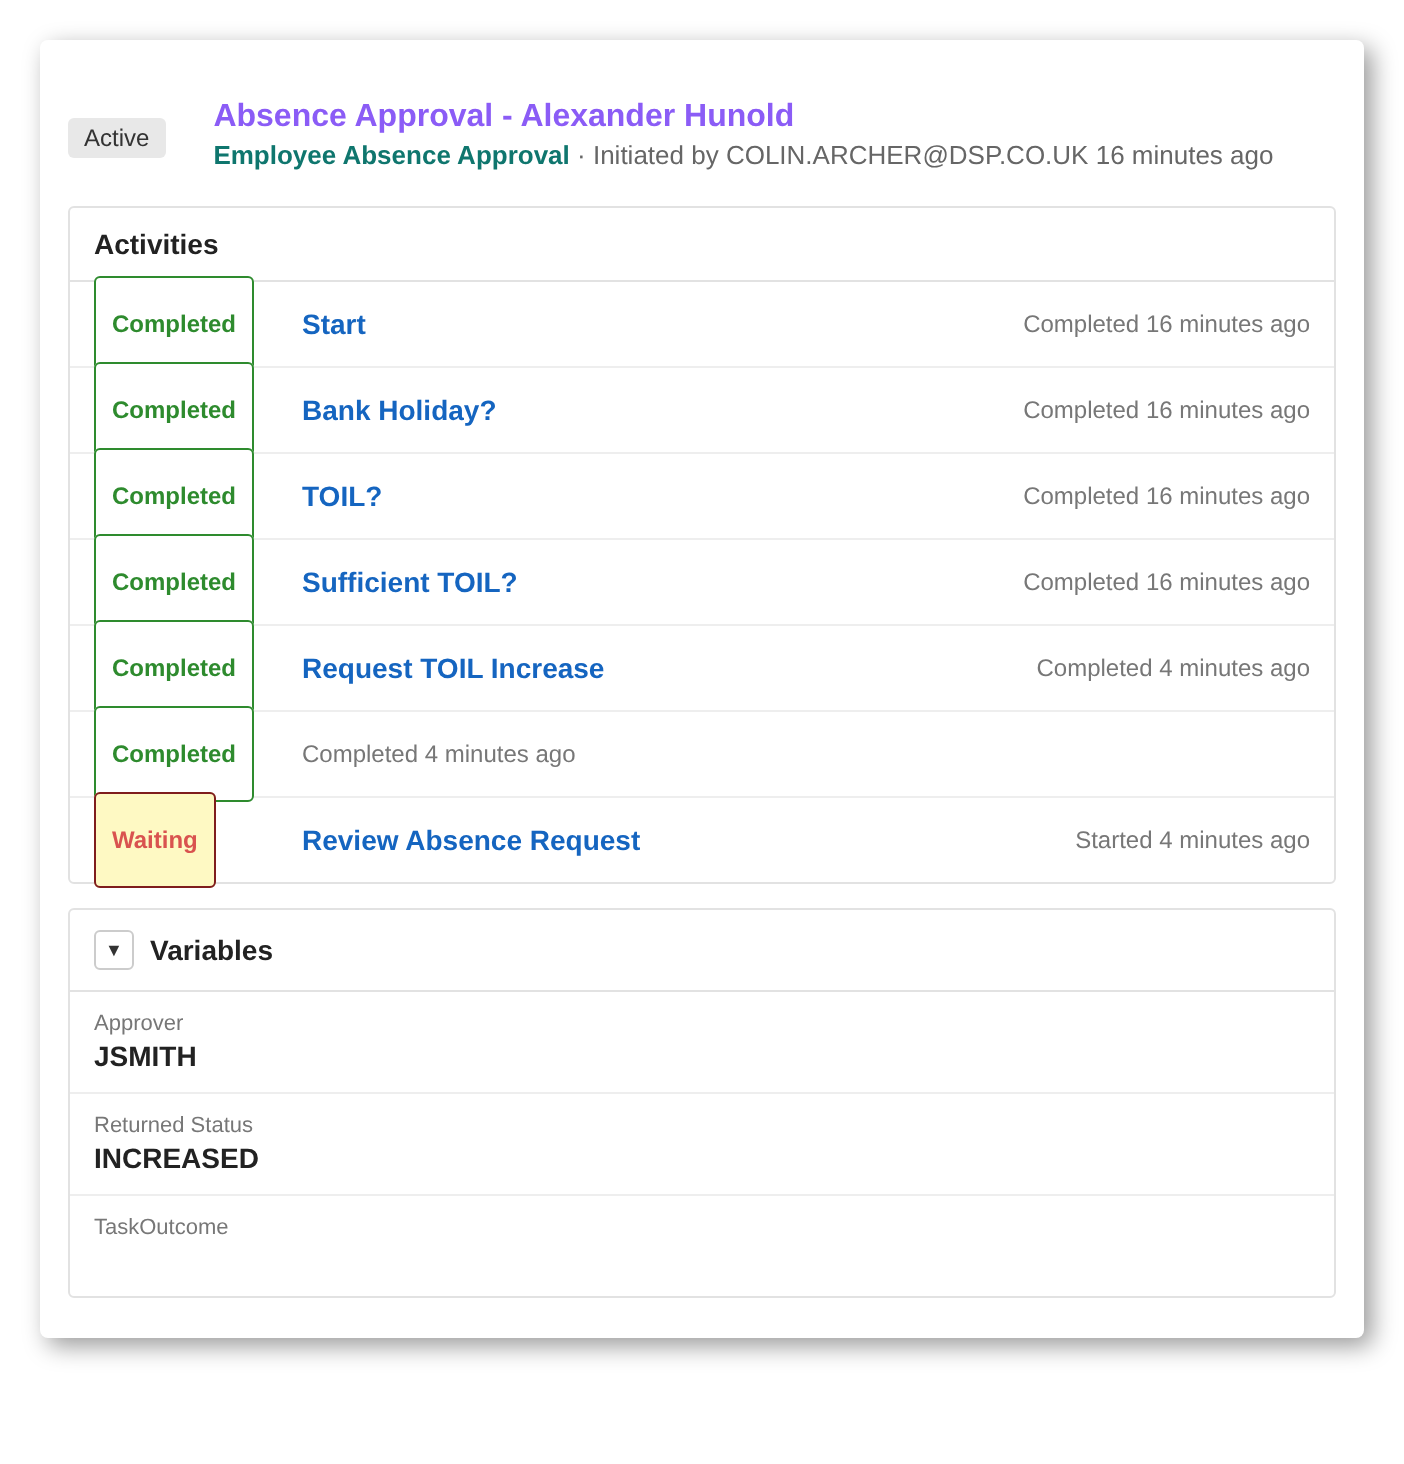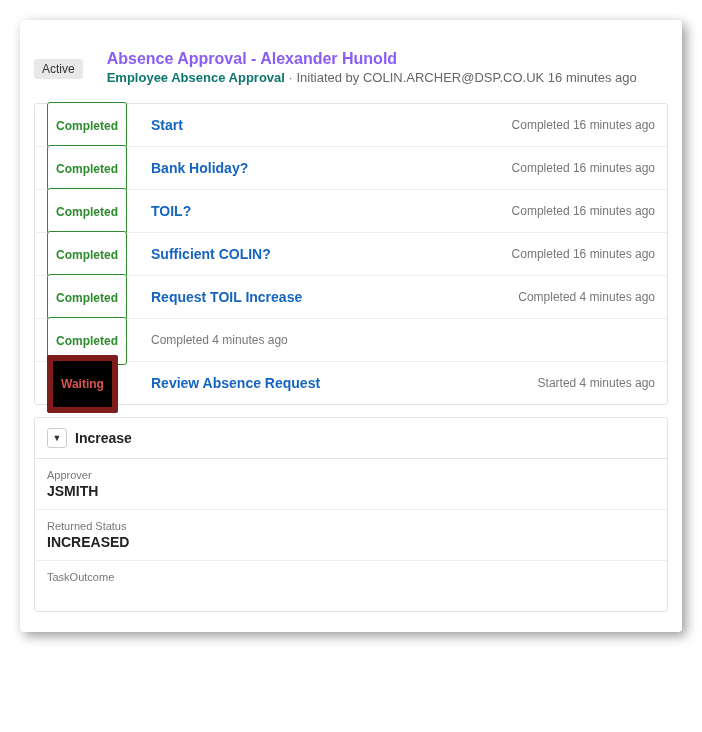--- a/index.html
+++ b/index.html
@@ -100,22 +100,22 @@
       min-width: 78px;
       text-align: center;
     }
     .activity-status.completed {
       color: #2e8b2e;
       border: 1px solid #2e8b2e;
       background: #fff;
     }
     .activity-status.waiting {
       color: #d9534f;
-      border: 6px solid #7f1d1d;
-      background: #000000;
+      border: 1px solid #7f1d1d;
+      background: #fef9c3;
       min-width: 60px;
     }
     .activity-name {
       flex: 1;
       font-size: 14px;
       font-weight: 700;
       color: #1565c0;
       cursor: pointer;
     }
     .activity-time {
@@ -152,39 +152,40 @@
     <span class="status-badge">Active</span>
     <div class="header-text">
       <div class="header-title">Absence Approval - Alexander Hunold</div>
       <div class="header-subtitle">
         <span class="workflow-name">Employee Absence Approval</span><span> · Initiated by </span><span>COLIN.ARCHER@DSP.CO.UK</span><span> 16 minutes ago</span>
       </div>
     </div>
   </div>
 
   <div class="section">
+    <div class="section-header">Activities</div>
     <div id="activities-list">
         <div class="activity-row">
           <div style="min-width: 90px;"><span class="activity-status completed">Completed</span></div>
           <a class="activity-name">Start</a>
           <span class="activity-time">Completed 16 minutes ago</span>
         </div>
         <div class="activity-row">
           <div style="min-width: 90px;"><span class="activity-status completed">Completed</span></div>
           <a class="activity-name">Bank Holiday?</a>
           <span class="activity-time">Completed 16 minutes ago</span>
         </div>
         <div class="activity-row">
           <div style="min-width: 90px;"><span class="activity-status completed">Completed</span></div>
           <a class="activity-name">TOIL?</a>
           <span class="activity-time">Completed 16 minutes ago</span>
         </div>
         <div class="activity-row">
           <div style="min-width: 90px;"><span class="activity-status completed">Completed</span></div>
-          <a class="activity-name">Sufficient COLIN?</a>
+          <a class="activity-name">Sufficient TOIL?</a>
           <span class="activity-time">Completed 16 minutes ago</span>
         </div>
         <div class="activity-row">
           <div style="min-width: 90px;"><span class="activity-status completed">Completed</span></div>
           <a class="activity-name">Request TOIL Increase</a>
           <span class="activity-time">Completed 4 minutes ago</span>
         </div>
         <div class="activity-row">
           <div style="min-width: 90px;"><span class="activity-status completed">Completed</span></div>
           <span class="activity-time">Completed 4 minutes ago</span>
@@ -193,21 +194,21 @@
           <div style="min-width: 90px;"><span class="activity-status waiting">Waiting</span></div>
           <a class="activity-name">Review Absence Request</a>
           <span class="activity-time">Started 4 minutes ago</span>
         </div>
       </div>
   </div>
 
   <div class="section">
     <div class="section-header collapsible">
       <span class="collapse-toggle">▼</span>
-      <span>Increase</span>
+      <span>Variables</span>
     </div>
     <div id="variables-list">
         <div class="variable-row">
           <div class="variable-label">Approver</div>
           <div class="variable-value">JSMITH</div>
         </div>
         <div class="variable-row">
           <div class="variable-label">Returned Status</div>
           <div class="variable-value">INCREASED</div>
         </div>

